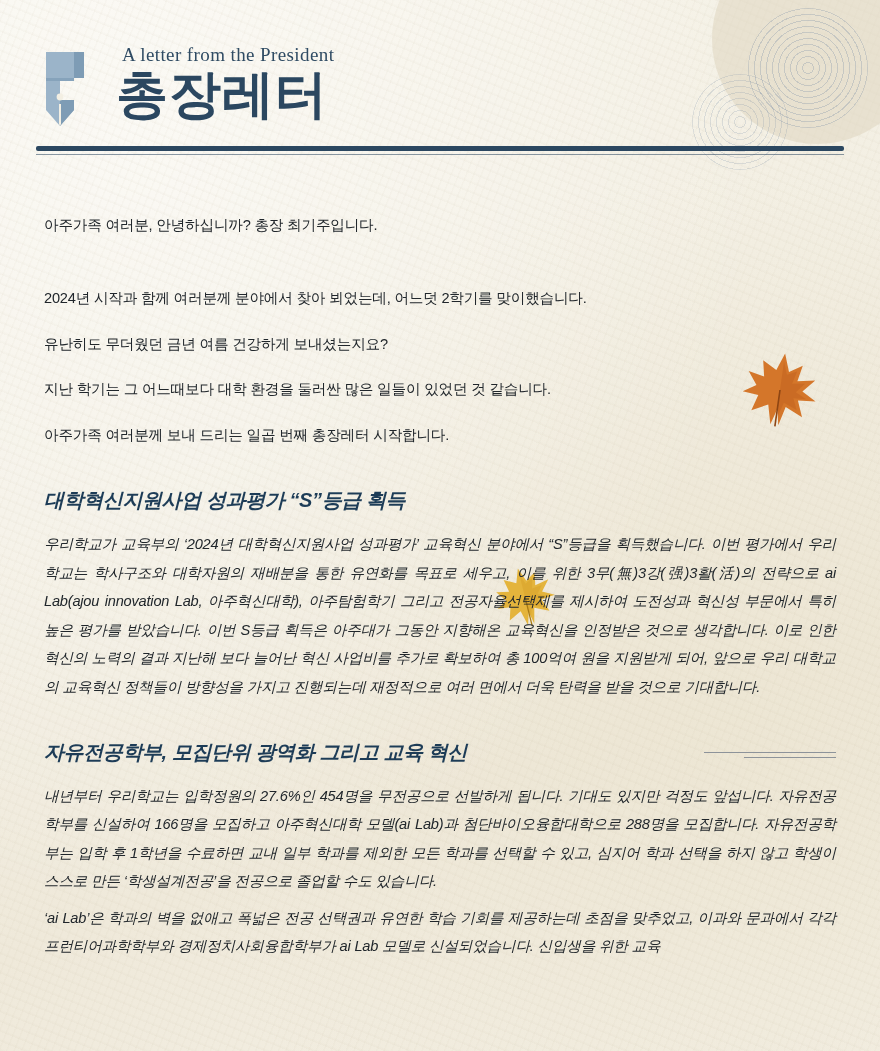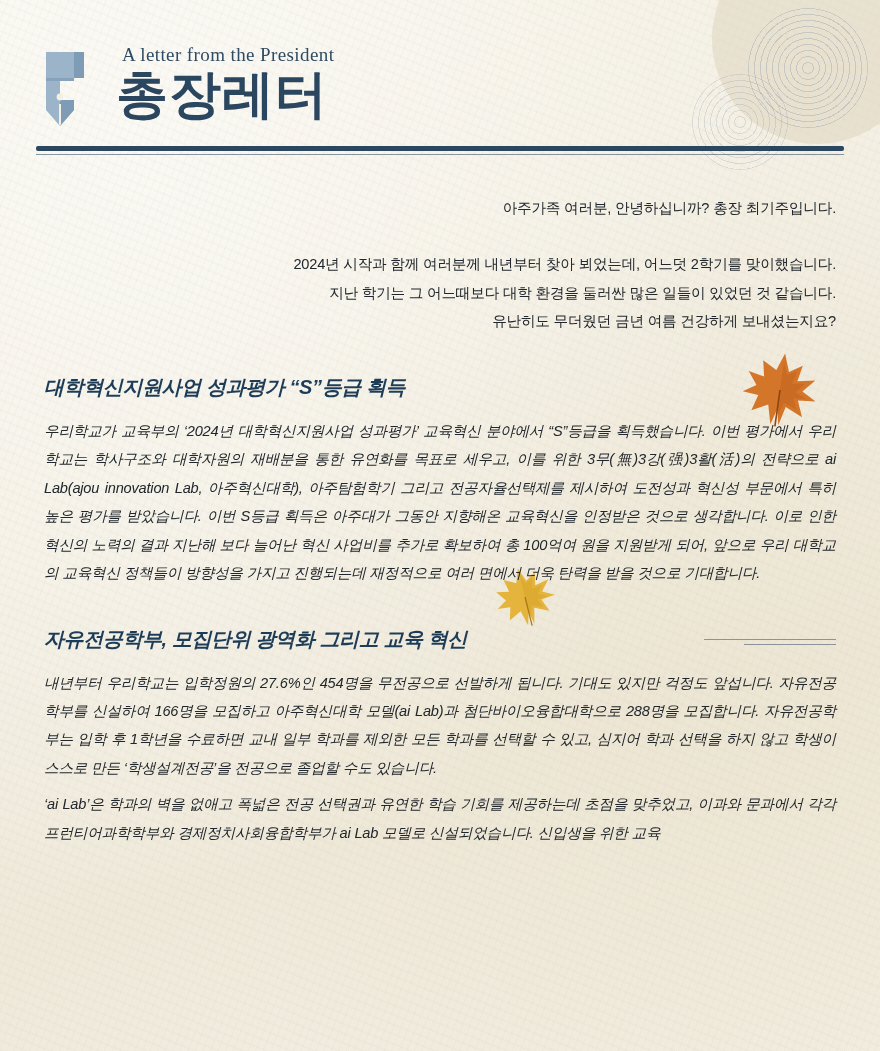--- a/index.html
+++ b/index.html
@@ -112,21 +112,21 @@
     padding: 34px 44px 0 44px;
   }
   p.para {
     margin: 0;
     color: #20262b;
     font-size: 14.6px;
     line-height: 1.95;
     text-align: justify;
     letter-spacing: -0.2px;
   }
-  .intro p.para { text-align: right; }
+  .intro p.para { text-align: left; margin-top: 17px; }
   .spacer-lg { height: 28px; }
   .spacer-sm { height: 8px; }
 
   h2.section-heading {
     position: relative;
     font-size: 20px;
     font-weight: bold;
     color: #1d3c57;
     margin: 0 0 16px 0;
     letter-spacing: -0.4px;
@@ -196,23 +196,24 @@
 
     <svg class="leaf" id="leaf-yellow" viewBox="0 0 100 100">
       <path d="M50 4 L58 26 L74 16 L70 36 L92 32 L78 48 L96 58 L74 60 L82 80 L60 70 L54 94 L50 74 L44 94 L38 70 L18 80 L24 60 L4 58 L20 48 L8 32 L28 36 L24 16 L42 26 Z" fill="#e4b43c"></path>
       <path d="M50 14 L56 30 L68 24 L64 40 L80 38 L70 50 L84 57 L68 58 L74 72 L57 65 L52 82 L50 70 Z" fill="#d29c22" opacity="0.40"></path>
       <path d="M49 50 L51 50 L51 96 L49 96 Z" fill="#a87a15"></path>
     </svg>
 
     <div class="intro">
       <p class="para">아주가족 여러분, 안녕하십니까? 총장 최기주입니다.</p>
       <div class="spacer-lg"></div>
-      <p class="para">2024년 시작과 함께 여러분께 내년부터 찾아 뵈었는데, 어느덧 2학기를 맞이했습니다.</p>
+      <p class="para">2024년 시작과 함께 여러분께 분야에서 찾아 뵈었는데, 어느덧 2학기를 맞이했습니다.</p>
+      <p class="para">유난히도 무더웠던 금년 여름 건강하게 보내셨는지요?</p>
       <p class="para">지난 학기는 그 어느때보다 대학 환경을 둘러싼 많은 일들이 있었던 것 같습니다.</p>
-      <p class="para">유난히도 무더웠던 금년 여름 건강하게 보내셨는지요?</p>
+      <p class="para">아주가족 여러분께 보내 드리는 일곱 번째 총장레터 시작합니다.</p>
     </div>
 
     <div class="heading-wrap">
       <h2 class="section-heading">대학혁신지원사업 성과평가 “S”등급 획득</h2>
       <p class="para">우리학교가 교육부의 ‘2024년 대학혁신지원사업 성과평가’ 교육혁신 분야에서 “S”등급을 획득했습니다. 이번 평가에서 우리학교는 학사구조와 대학자원의 재배분을 통한 유연화를 목표로 세우고, 이를 위한 3무(無)3강(强)3활(活)의 전략으로 ai Lab(ajou innovation Lab, 아주혁신대학), 아주탐험학기 그리고 전공자율선택제를 제시하여 도전성과 혁신성 부문에서 특히 높은 평가를 받았습니다. 이번 S등급 획득은 아주대가 그동안 지향해온 교육혁신을 인정받은 것으로 생각합니다. 이로 인한 혁신의 노력의 결과 지난해 보다 늘어난 혁신 사업비를 추가로 확보하여 총 100억여 원을 지원받게 되어, 앞으로 우리 대학교의 교육혁신 정책들이 방향성을 가지고 진행되는데 재정적으로 여러 면에서 더욱 탄력을 받을 것으로 기대합니다.</p>
     </div>
 
     <div class="heading-wrap">
       <h2 class="section-heading">자유전공학부, 모집단위 광역화 그리고 교육 혁신<span class="heading-rule">
           <span></span>

